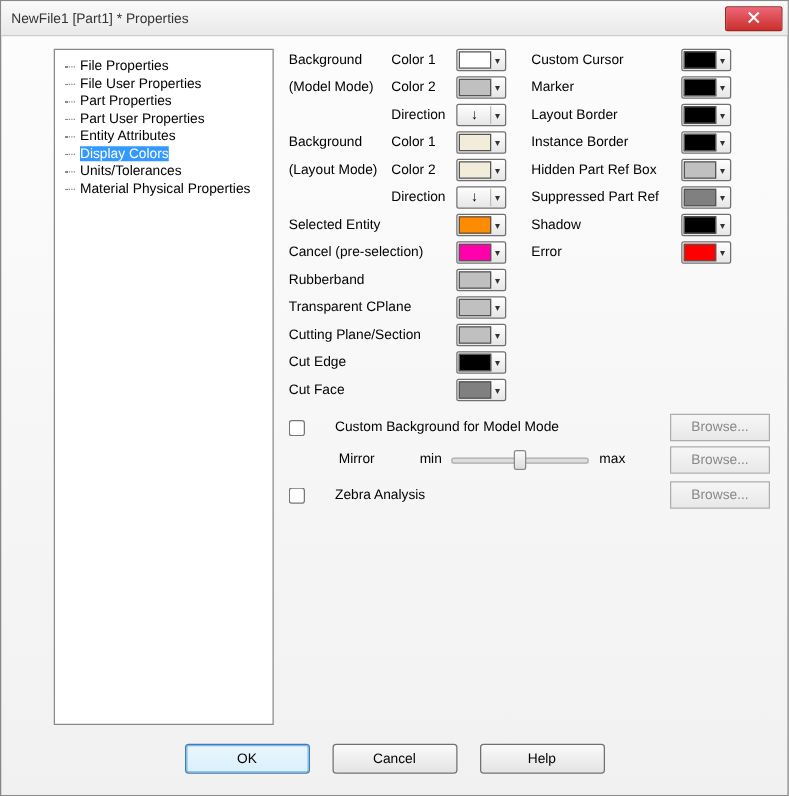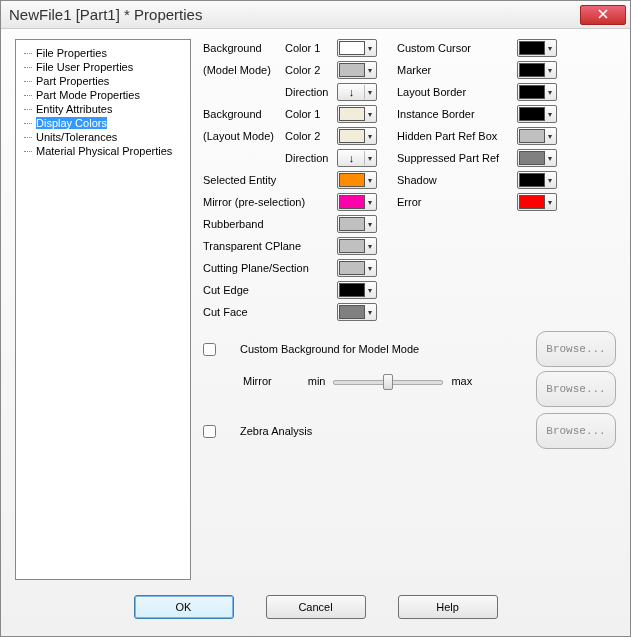--- a/index.html
+++ b/index.html
@@ -26,40 +26,41 @@
     height: 28px;
     background: linear-gradient(#fafafa,#e9e9e9);
     display: flex;
     align-items: center;
     padding: 0 4px 0 8px;
     border-bottom: 1px solid #ccc;
   }
   .titlebar .title {
     flex: 1;
     color: #333;
-    font-size: 15px;
+    font-size: 11px;
   }
   .close-btn {
     width: 46px;
     height: 20px;
     background: linear-gradient(#e67, #c9302c);
     border: 1px solid #a02622;
     border-radius: 2px;
     color: #fff;
     text-align: center;
     line-height: 16px;
     font-size: 12px;
     cursor: pointer;
   }
   .content {
     flex: 1;
     display: flex;
     padding: 10px 14px 6px 14px;
     gap: 12px;
     overflow: hidden;
+    margin-left: 28px;
   }
   .tree {
     width: 176px;
     height: 100%;
     background: #fff;
     border: 1px solid #888;
     padding: 6px 2px;
     overflow: auto;
   }
   .tree-item {
@@ -133,42 +134,42 @@
   }
   .grid .sp { }
   .section2 {
     margin-top: 10px;
   }
   .chkrow {
     display:flex; align-items:center; height:22px; gap:20px;
   }
   input[type=checkbox]{ margin:0 4px 0 0;}
   .browse {
-    width: 80px; height:36px;
+    width: 80px; height:22px;
     border:1px solid #adadad;
     background: linear-gradient(#f6f6f6,#e8e8e8);
-    color:#888; border-radius:10px;
+    color:#888; border-radius:0;
     cursor: pointer;
-    font-family: Liberation Mono, monospace; font-size:11px;
+    font-family: Liberation Sans, sans-serif; font-size:11px;
   }
   .slider-row {
     display:flex; align-items:center; gap:8px; padding-left:40px; height:20px;
   }
   .slider-track { position:relative; width:110px; height:14px;}
   .slider-track::before{
     content:""; position:absolute; left:0; right:0; top:6px; height:3px;
     background:#ddd; border:1px solid #aaa; border-radius:2px;
   }
   .slider-thumb{
     position:absolute; top:0; width:10px; height:16px;
     background:linear-gradient(#fafafa,#ddd); border:1px solid #888; border-radius:2px;
   }
   .footer {
     height: 50px;
-    display:flex; align-items:center; justify-content:center; gap:32px;
+    display:flex; align-items:center; justify-content:center; gap:18px;
     padding-bottom:8px;
   }
   .btn {
     width: 100px; height:24px;
     border:1px solid #707070; border-radius:3px;
     background:linear-gradient(#fafafa,#e4e4e4);
     cursor:pointer; font-family:inherit; font-size:11px;
   }
   .btn.primary {
     border:1px solid #3c7fb1;
@@ -188,21 +189,21 @@
         </svg>
     </div>
   </div>
 
   <div class="content">
 
     <div class="tree">
       <div class="tree-item"><span>File Properties</span></div>
       <div class="tree-item"><span>File User Properties</span></div>
       <div class="tree-item"><span>Part Properties</span></div>
-      <div class="tree-item"><span>Part Mode Properties</span></div>
+      <div class="tree-item"><span>Part User Properties</span></div>
       <div class="tree-item"><span>Entity Attributes</span></div>
       <div class="tree-item selected"><span>Display Colors</span></div>
       <div class="tree-item"><span>Units/Tolerances</span></div>
       <div class="tree-item"><span>Material Physical Properties</span></div>
     </div>
 
     <div class="panel">
 
       <div class="grid">
 
@@ -289,21 +290,21 @@
             <div class="swatch" style="background:#ff8c00"></div>
             <div class="caret">▾</div>
           </div>
         <div></div>
         <div class="lbl">Shadow</div>
         <div class="color-btn">
             <div class="swatch" style="background:#000000"></div>
             <div class="caret">▾</div>
           </div>
 
-        <div class="lbl" style="grid-column:1/3">Mirror (pre-selection)</div>
+        <div class="lbl" style="grid-column:1/3">Cancel (pre-selection)</div>
         <div class="color-btn">
             <div class="swatch" style="background:#ff00aa"></div>
             <div class="caret">▾</div>
           </div>
         <div></div>
         <div class="lbl">Error</div>
         <div class="color-btn">
             <div class="swatch" style="background:#ff0000"></div>
             <div class="caret">▾</div>
           </div>

